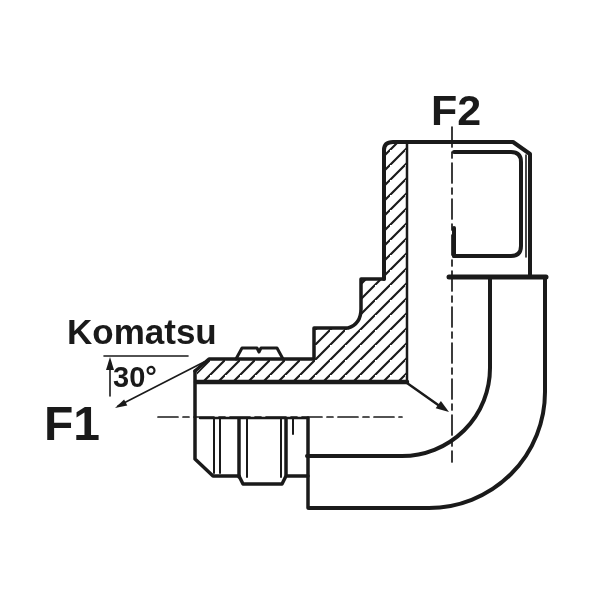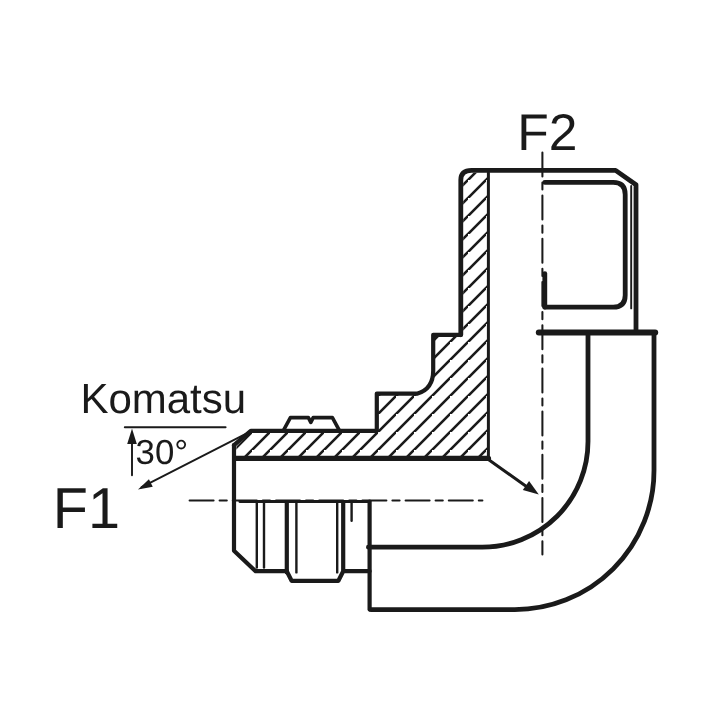--- a/index.html
+++ b/index.html
@@ -3,20 +3,21 @@
 <meta charset="utf-8">
 <style>
   :root { --ink: #1a1a1a; }
   html,body { margin:0; padding:0; background:#fff; }
   .canvas {
     position: relative;
     width: 600px; height: 600px;
     background: #ffffff;
     font-family: "Liberation Sans", sans-serif;
     overflow: hidden;
+    font-weight: bold;
   }
   svg { display:block; width:600px; height:600px; }
   .stroke { stroke: var(--ink); fill: none; stroke-linecap: round; stroke-linejoin: round; }
   .w5  { stroke-width: 5; }
   .w45 { stroke-width: 4.5; }
   .w4  { stroke-width: 4; }
   .w35 { stroke-width: 3.5; }
   .w3  { stroke-width: 3; }
   .w25 { stroke-width: 2.5; }
   .w2  { stroke-width: 2; }

